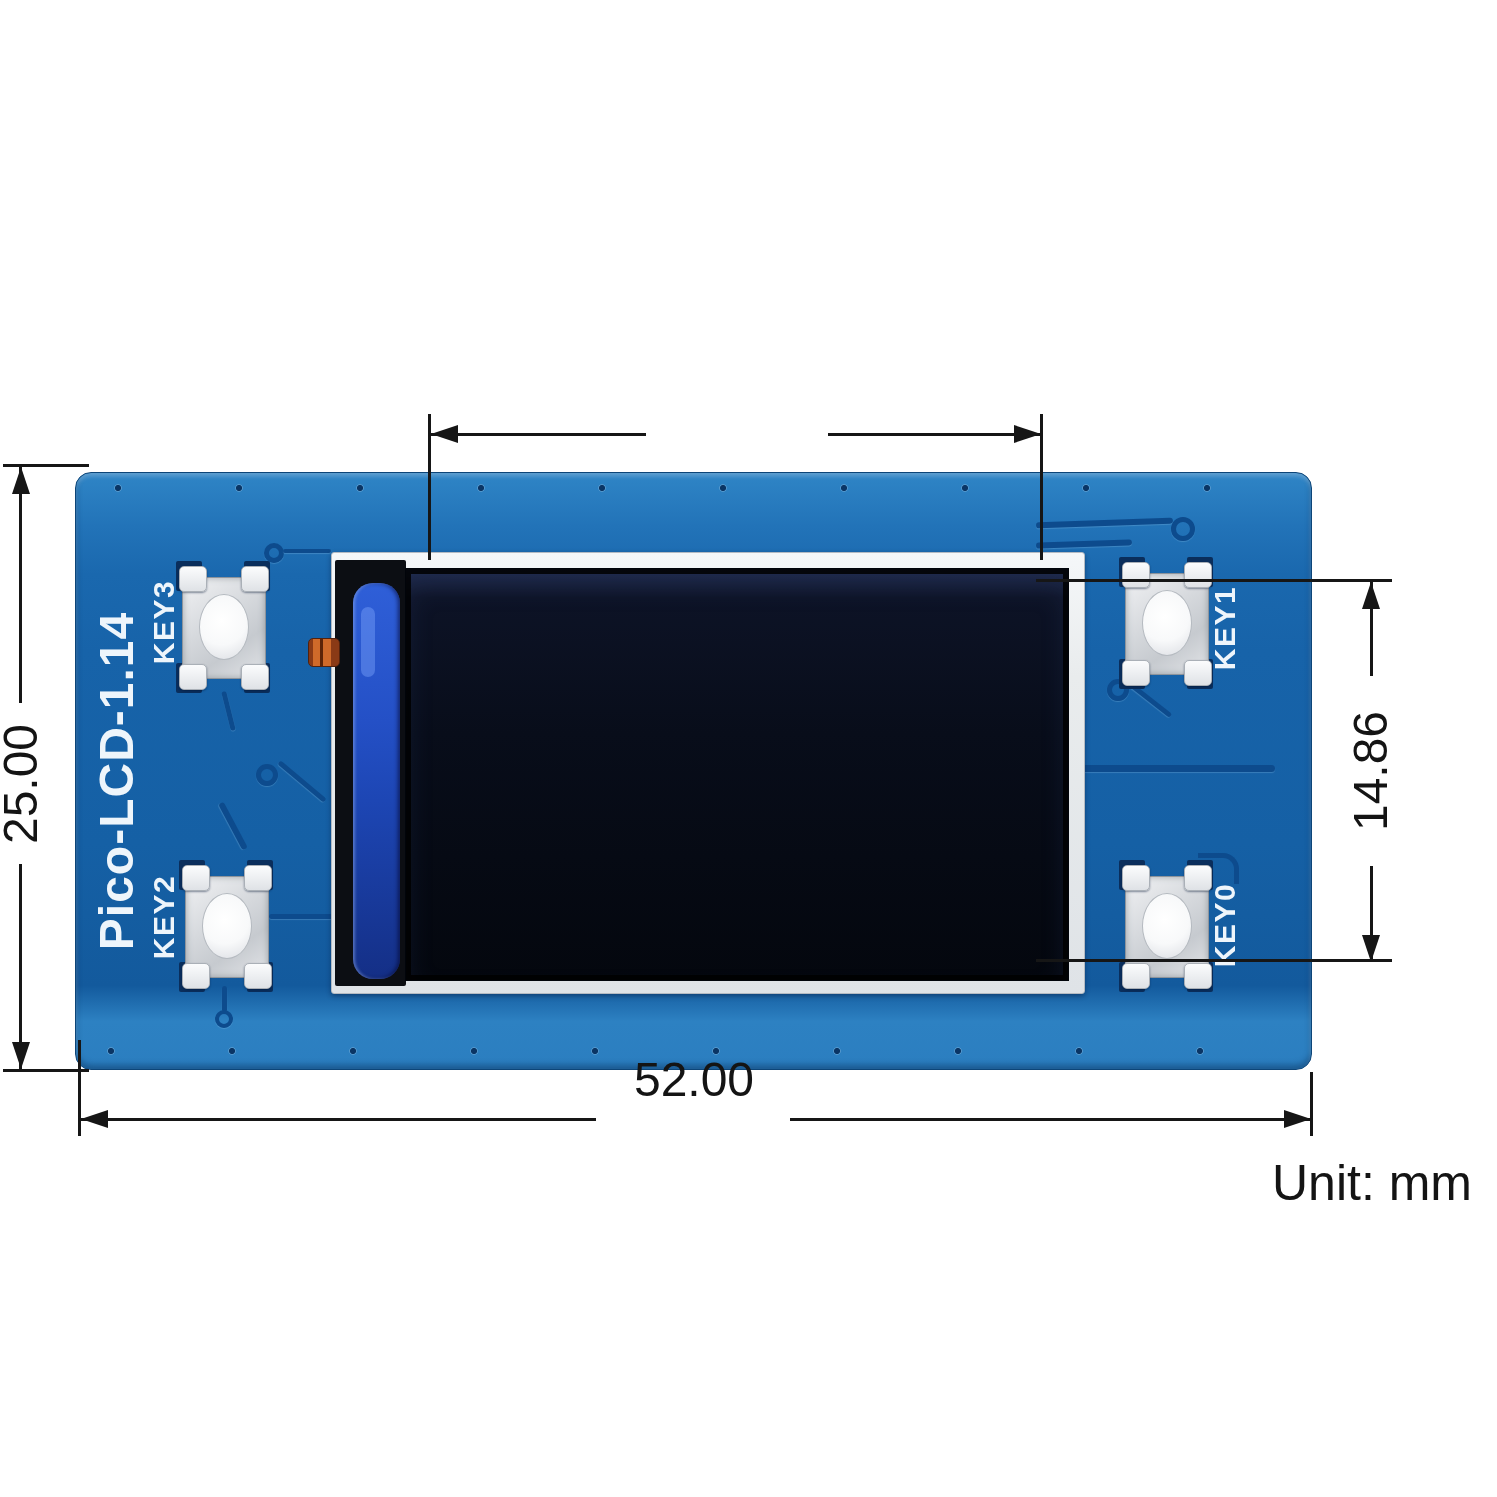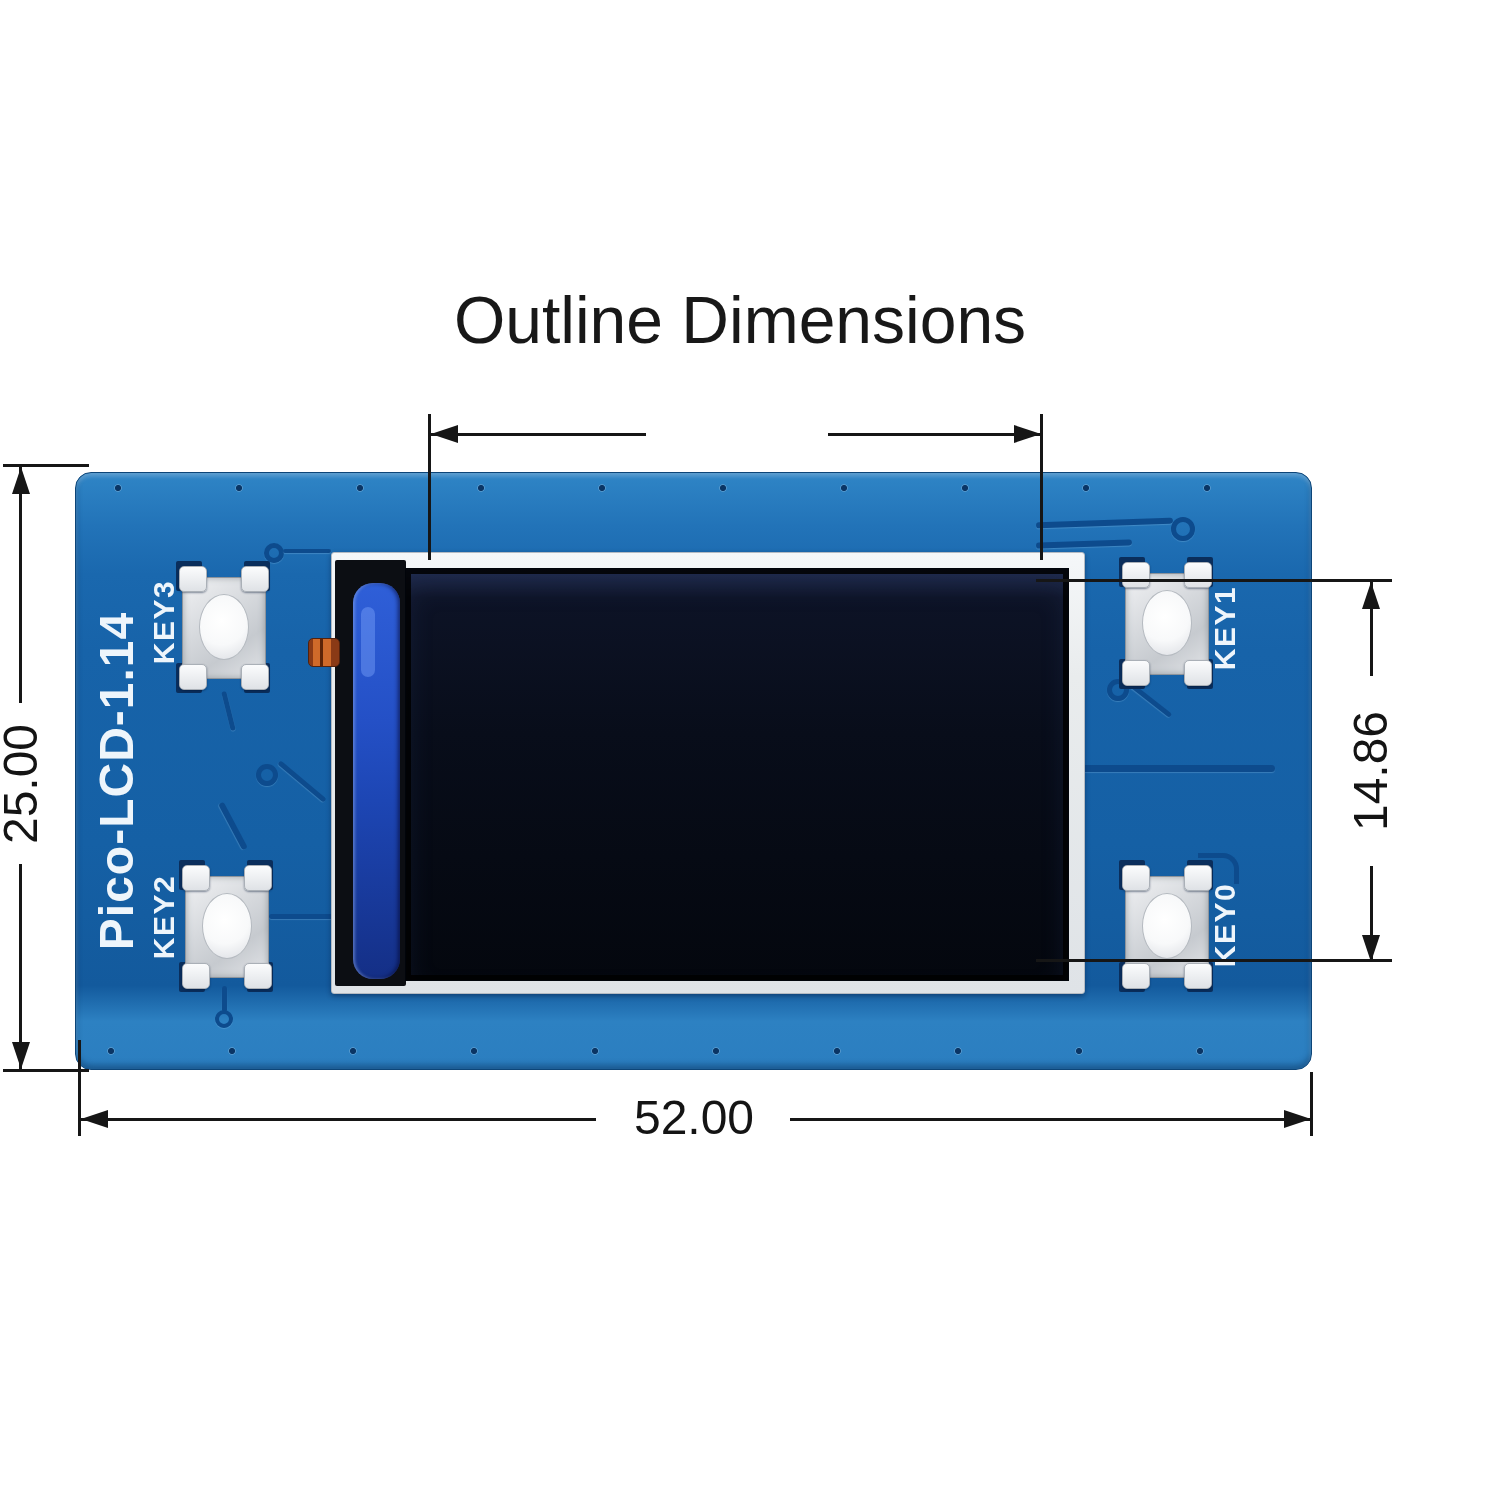--- a/index.html
+++ b/index.html
@@ -102,21 +102,20 @@
   }
   .dim-text.vert{transform:rotate(-90deg);}
   .unit-label{position:absolute;left:1272px;top:1154px;font-size:50px;color:#141414;white-space:nowrap;}
   .overlay{z-index:30;}
 </style>
 </head>
 <body>
 
 <div class="stage">
 
-  <h1 class="title">Outline Dimensions</h1>
 
   <div class="board">
     <div class="dots dots-top"></div>
     <div class="dots dots-bottom"></div>
 
     <div class="trace" style="left:977px;top:292px;width:222px;height:7px;"></div>
     <div class="trace" style="left:960px;top:47px;width:137px;height:6px;transform:rotate(-2deg);"></div>
     <div class="trace" style="left:960px;top:68px;width:96px;height:6px;transform:rotate(-2deg);"></div>
     <div class="via" style="left:1095px;top:44px;width:14px;height:14px;"></div>
     <div class="via" style="left:1031px;top:206px;width:12px;height:12px;"></div>
@@ -220,16 +219,17 @@
   <div class="tri up overlay" style="left:1362px;top:582px;"></div>
   <div class="tri down overlay" style="left:1362px;top:935px;"></div>
   <div class="dim-text vert overlay" style="left:1271px;top:743px;">14.86</div>
 
   <div class="dline overlay" style="left:78px;top:1040px;width:3px;height:96px;"></div>
   <div class="dline overlay" style="left:1310px;top:1072px;width:3px;height:64px;"></div>
   <div class="dline overlay" style="left:81px;top:1118px;width:515px;height:3px;"></div>
   <div class="dline overlay" style="left:790px;top:1118px;width:521px;height:3px;"></div>
   <div class="tri left overlay" style="left:81px;top:1110px;"></div>
   <div class="tri right overlay" style="left:1284px;top:1110px;"></div>
-  <div class="dim-text overlay" style="left:594px;top:1090px;">52.00</div>
-
+  <div class="dim-text overlay" style="left:594px;top:1052px;">52.00</div>
+
+  <div class="unit-label">Unit: mm</div>
 
 </div>
 
 </body></html>

